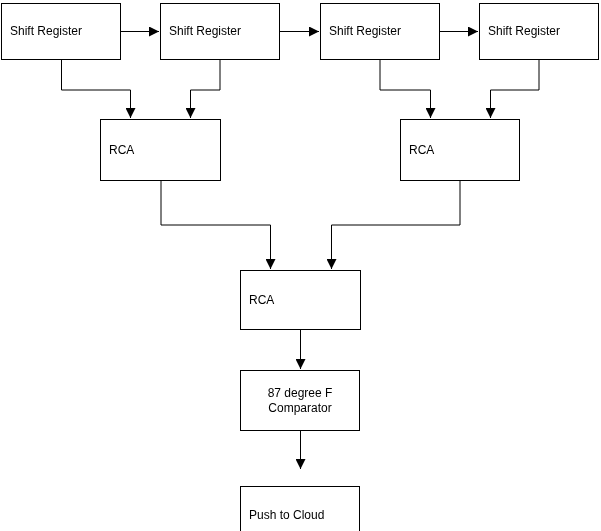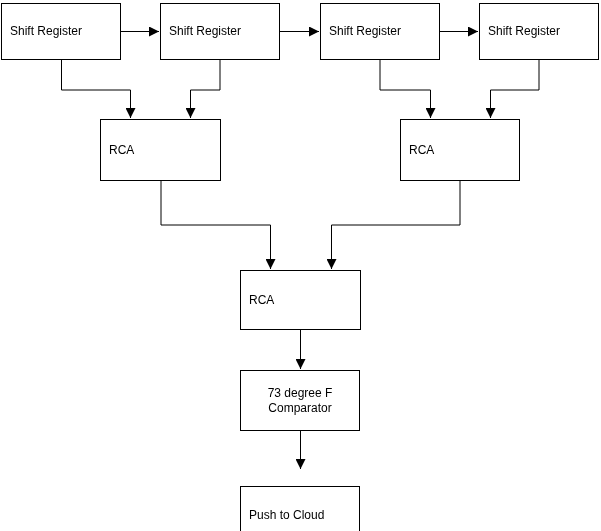--- a/index.html
+++ b/index.html
@@ -105,20 +105,20 @@
   </div>
   <div class="node n-rcaR">
     <span>RCA</span>
   </div>
 
   <div class="node n-rcaC">
     <span>RCA</span>
   </div>
 
   <div class="node n-cmp">
-    <span>73 degree F Comparator</span>
+    <span>87 degree F Comparator</span>
   </div>
 
   <div class="node n-push">
     <span>Push to Cloud</span>
   </div>
 
 </div>
 
 </body></html>

